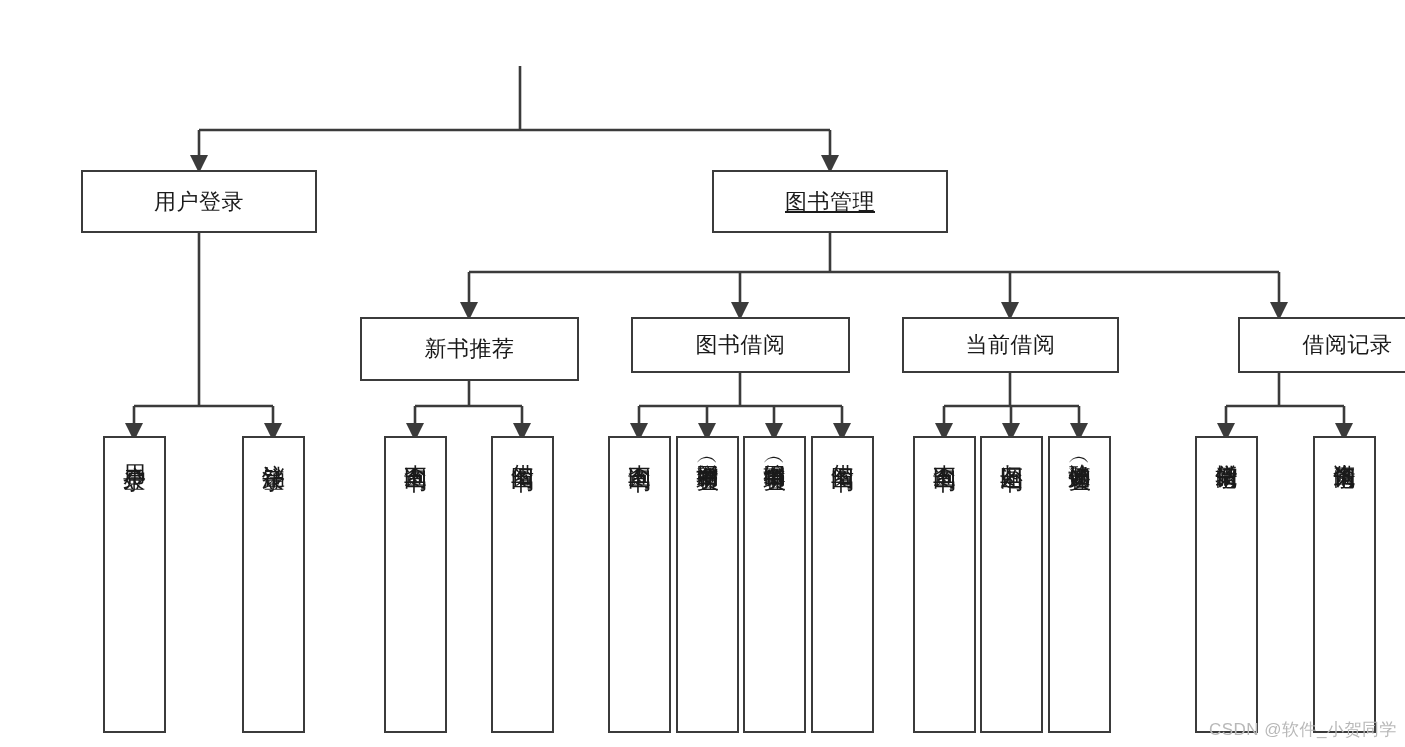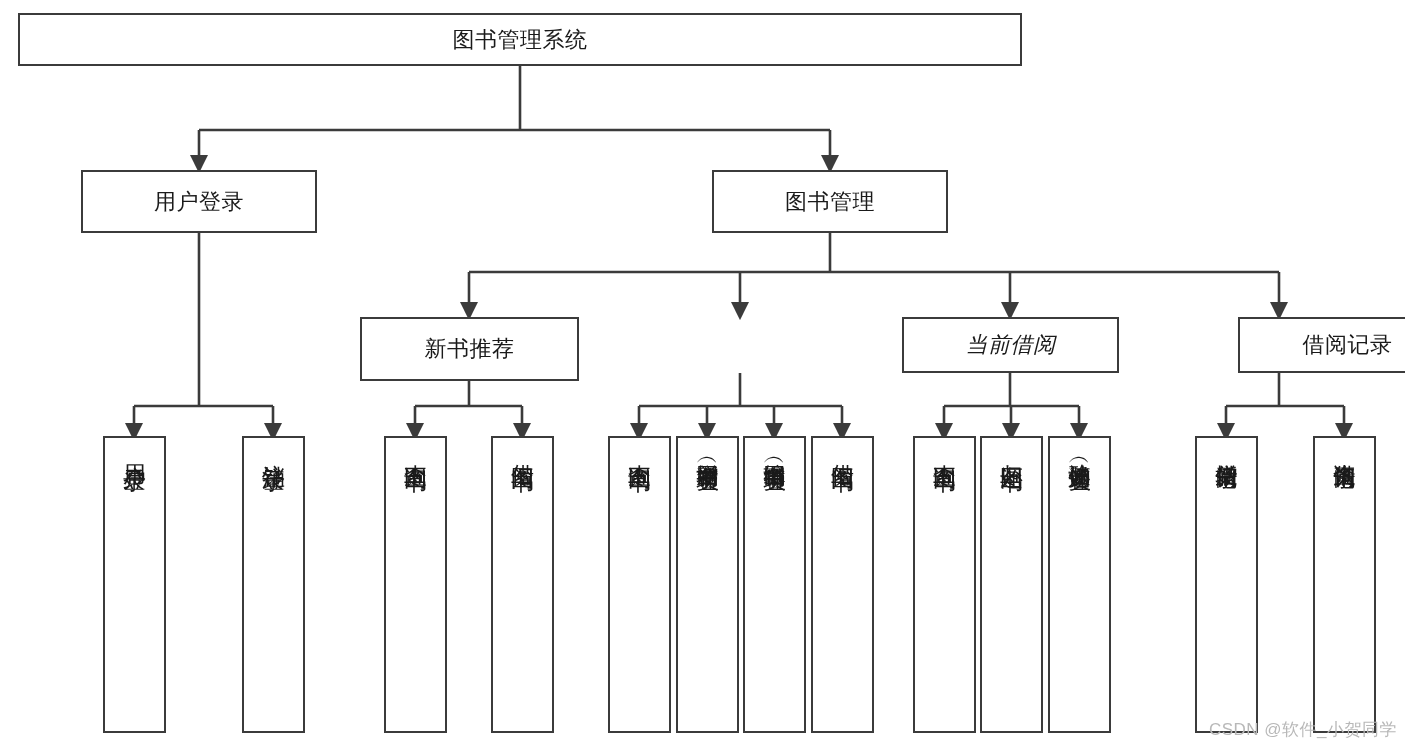--- a/index.html
+++ b/index.html
@@ -123,35 +123,35 @@
       <path d="M 1079 406 L 1079 432" marker-end="url(#arrow)"></path>
 
       <path d="M 1279 373 L 1279 406"></path>
       <path d="M 1226 406 L 1344 406"></path>
       <path d="M 1226 406 L 1226 432" marker-end="url(#arrow)"></path>
       <path d="M 1344 406 L 1344 432" marker-end="url(#arrow)"></path>
 
     </g>
   </svg>
 
-  <div class="node horiz" style="left:18px; top:13px; width:1004px; height:53px;">
-    <span class="node-label">图书管理系统</span>
-  </div>
 
   <div class="node horiz" style="left:81px; top:170px; width:236px; height:63px;">
     <span class="node-label">用户登录</span>
   </div>
-  <div class="node horiz" style="left:712px; top:170px; width:236px; height:63px;">
+  <div class="node horiz" style="left:712px; top:170px; width:236px; height:63px;text-decoration:underline;">
     <span class="node-label">图书管理</span>
   </div>
 
   <div class="node horiz" style="left:360px; top:317px; width:219px; height:64px;">
     <span class="node-label">新书推荐</span>
   </div>
-  <div class="node horiz" style="left:902px; top:317px; width:217px; height:56px;font-style:italic;">
+  <div class="node horiz" style="left:631px; top:317px; width:219px; height:56px;">
+    <span class="node-label">图书借阅</span>
+  </div>
+  <div class="node horiz" style="left:902px; top:317px; width:217px; height:56px;">
     <span class="node-label">当前借阅</span>
   </div>
   <div class="node horiz" style="left:1238px; top:317px; width:219px; height:56px;">
     <span class="node-label">借阅记录</span>
   </div>
 
   <div class="node vert" style="left:103px; top:436px; width:63px; height:297px;">
     <span class="node-label">用户登录</span>
   </div>
   <div class="node vert" style="left:242px; top:436px; width:63px; height:297px;">

